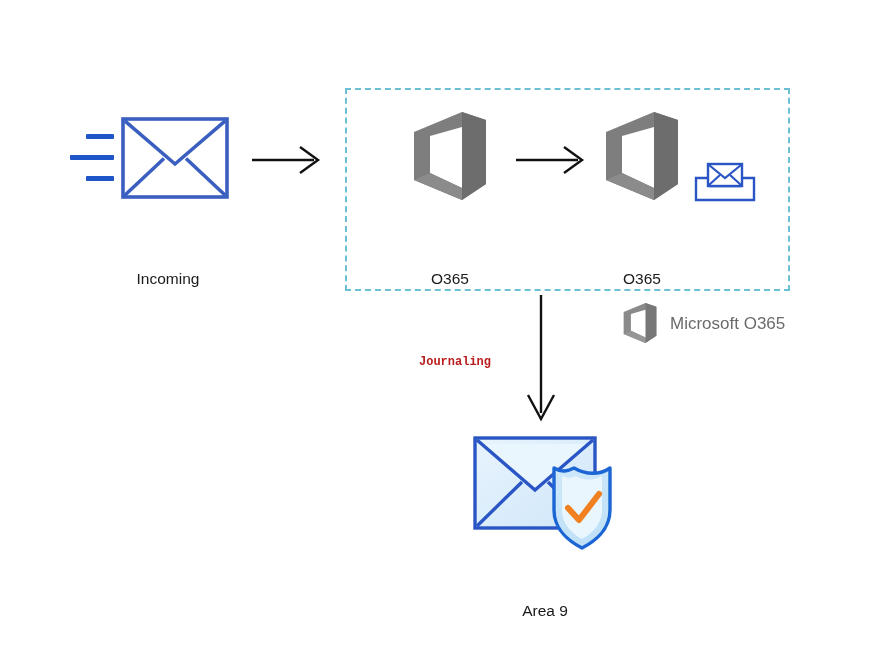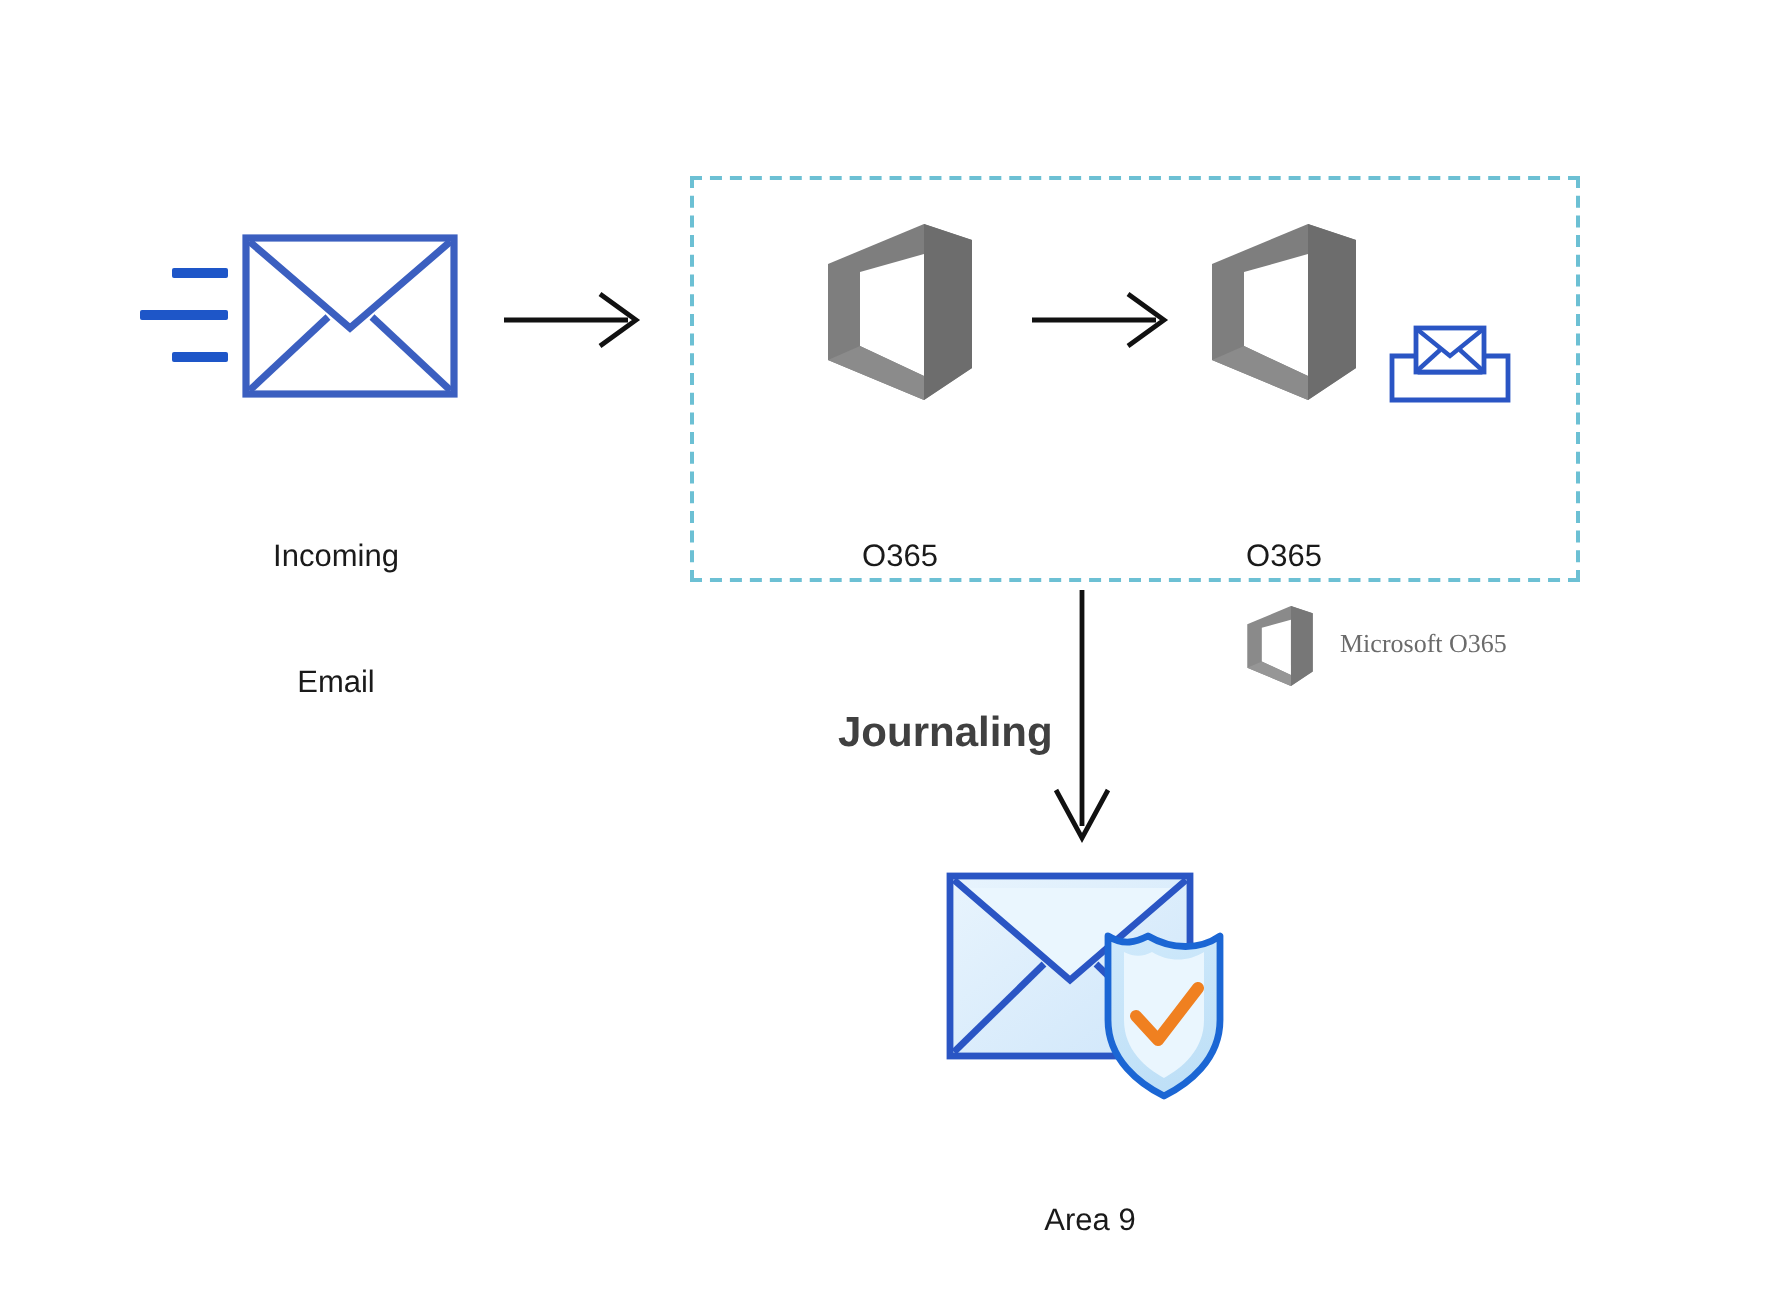--- a/index.html
+++ b/index.html
@@ -31,31 +31,31 @@
   }
   .caption-line { display: block; }
   .dashed-zone {
     position: absolute;
     border: 2px dashed #6cc0d4;
     box-sizing: border-box;
     background: transparent;
   }
   .journaling-label {
     position: absolute;
-    color: #404040;
-    font-size: 21px;
+    color: #b91c1c;
+    font-size: 12px;
     font-weight: bold;
-    font-family: Liberation Sans, sans-serif;
+    font-family: Liberation Mono, monospace;
     white-space: pre;
   }
   .legend-text {
     position: absolute;
     color: #6b6b6b;
-    font-size: 13px;
-    font-family: Liberation Serif, serif;
+    font-size: 17px;
+    font-family: Liberation Sans, sans-serif;
     white-space: pre;
   }
   svg { display: block; overflow: visible; }
 </style>
 </head>
 <body>
 
 <div id="canvas">
 
   <div class="dashed-zone" style="left:345px; top:88px; width:445px; height:203px;"></div>
@@ -69,21 +69,20 @@
 
       <rect x="53" y="7" width="104" height="78" fill="#ffffff" stroke="#3b5fc0" stroke-width="3.6"></rect>
 
       <path d="M 54.8 8.8 L 105 52 L 155.2 8.8" fill="none" stroke="#3b5fc0" stroke-width="3.6" stroke-linejoin="miter"></path>
       <path d="M 54.8 83.2 L 94 46.5" fill="none" stroke="#3b5fc0" stroke-width="3.6"></path>
       <path d="M 155.2 83.2 L 116 46.5" fill="none" stroke="#3b5fc0" stroke-width="3.6"></path>
     </svg>
   </div>
   <div class="caption" style="left:88px; top:226px; width:160px;">
     <span class="caption-line">Incoming</span>
-    <span class="caption-line">Email</span>
   </div>
 
   <div class="node" style="left:252px; top:142px;">
     <svg width="72" height="36" viewBox="0 0 72 36">
       <line x1="0" y1="18" x2="62" y2="18" stroke="#111111" stroke-width="2.4"></line>
       <path d="M 48 5 L 66 18 L 48 31" fill="none" stroke="#111111" stroke-width="2.4" stroke-linecap="butt" stroke-linejoin="miter"></path>
     </svg>
   </div>
 
   <div class="node" style="left:406px; top:110px;">

